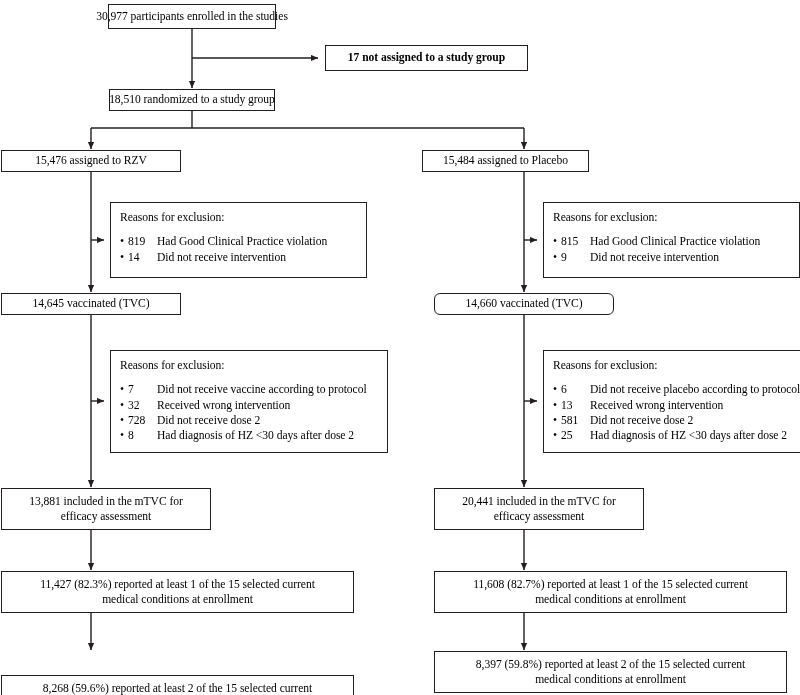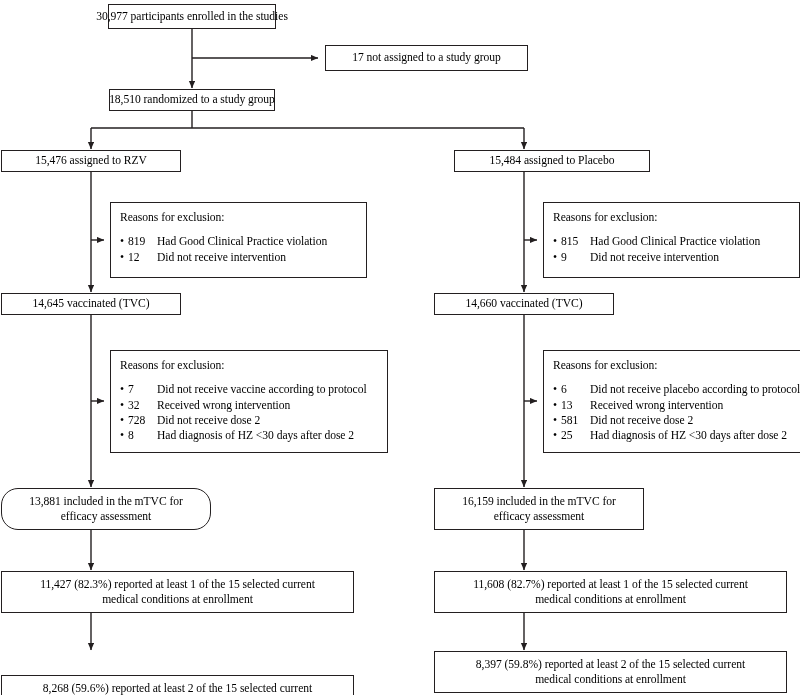--- a/index.html
+++ b/index.html
@@ -121,47 +121,47 @@
       <path d="M524,401 L537,401" marker-end="url(#arrowhead)"></path>
       <path d="M524,530 L524,570" marker-end="url(#arrowhead)"></path>
       <path d="M524,613 L524,650" marker-end="url(#arrowhead)"></path>
     </g>
   </svg>
 
   <div class="node center" style="left:108px; top:4px; width:168px; height:25px;">
     <span class="line">30,977 participants enrolled in the studies</span>
   </div>
 
-  <div class="node center" style="left:325px; top:45px; width:203px; height:26px;">
+  <div class="node center" style="left:325px; top:45px; width:203px; height:26px;font-weight:bold;">
     <span class="line">17 not assigned to a study group</span>
   </div>
 
   <div class="node center" style="left:109px; top:89px; width:166px; height:22px;">
     <span class="line">18,510 randomized to a study group</span>
   </div>
 
   <div class="node center" style="left:1px; top:150px; width:180px; height:22px;">
     <span class="line">15,476 assigned to RZV</span>
   </div>
 
-  <div class="node center" style="left:454px; top:150px; width:196px; height:22px;">
+  <div class="node center" style="left:422px; top:150px; width:167px; height:22px;">
     <span class="line">15,484 assigned to Placebo</span>
   </div>
 
   <div class="node excl" style="left:110px; top:202px; width:257px; height:76px;">
     <span class="excl-title">Reasons for exclusion:</span>
     <div class="excl-list">
       <div class="excl-row">
         <span class="excl-bullet">•</span>
         <span class="excl-num">819</span>
         <span class="excl-text">Had Good Clinical Practice violation</span>
       </div>
       <div class="excl-row">
         <span class="excl-bullet">•</span>
-        <span class="excl-num">12</span>
+        <span class="excl-num">14</span>
         <span class="excl-text">Did not receive intervention</span>
       </div>
     </div>
   </div>
 
   <div class="node excl" style="left:543px; top:202px; width:257px; height:76px;">
     <span class="excl-title">Reasons for exclusion:</span>
     <div class="excl-list">
       <div class="excl-row">
         <span class="excl-bullet">•</span>
@@ -173,21 +173,21 @@
         <span class="excl-num">9</span>
         <span class="excl-text">Did not receive intervention</span>
       </div>
     </div>
   </div>
 
   <div class="node center" style="left:1px; top:293px; width:180px; height:22px;">
     <span class="line">14,645 vaccinated (TVC)</span>
   </div>
 
-  <div class="node center" style="left:434px; top:293px; width:180px; height:22px;">
+  <div class="node center" style="left:434px; top:293px; width:180px; height:22px;border-radius:6px;">
     <span class="line">14,660 vaccinated (TVC)</span>
   </div>
 
   <div class="node excl" style="left:110px; top:350px; width:278px; height:103px;">
     <span class="excl-title">Reasons for exclusion:</span>
     <div class="excl-list">
       <div class="excl-row">
         <span class="excl-bullet">•</span>
         <span class="excl-num">7</span>
         <span class="excl-text">Did not receive vaccine according to protocol</span>
@@ -229,27 +229,27 @@
         <span class="excl-text">Did not receive dose 2</span>
       </div>
       <div class="excl-row">
         <span class="excl-bullet">•</span>
         <span class="excl-num">25</span>
         <span class="excl-text">Had diagnosis of HZ &lt;30 days after dose 2</span>
       </div>
     </div>
   </div>
 
-  <div class="node center" style="left:1px; top:488px; width:210px; height:42px;border-radius:17px;">
+  <div class="node center" style="left:1px; top:488px; width:210px; height:42px;">
     <span class="line">13,881 included in the mTVC for</span>
     <span class="line">efficacy assessment</span>
   </div>
 
   <div class="node center" style="left:434px; top:488px; width:210px; height:42px;">
-    <span class="line">16,159 included in the mTVC for</span>
+    <span class="line">20,441 included in the mTVC for</span>
     <span class="line">efficacy assessment</span>
   </div>
 
   <div class="node center" style="left:1px; top:571px; width:353px; height:42px;">
     <span class="line">11,427 (82.3%) reported at least 1 of the 15 selected current</span>
     <span class="line">medical conditions at enrollment</span>
   </div>
 
   <div class="node center" style="left:434px; top:571px; width:353px; height:42px;">
     <span class="line">11,608 (82.7%) reported at least 1 of the 15 selected current</span>

